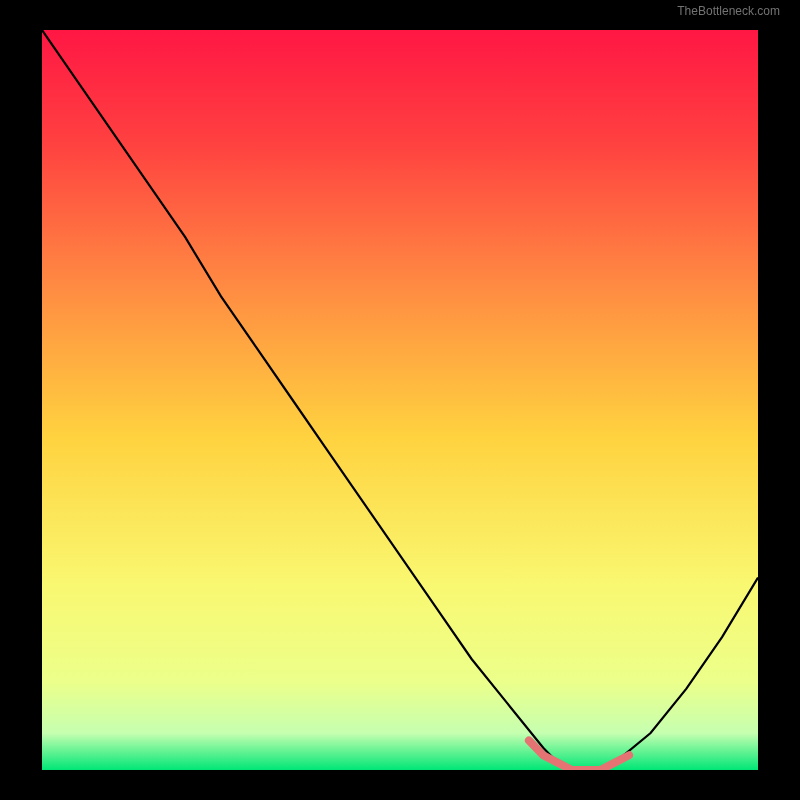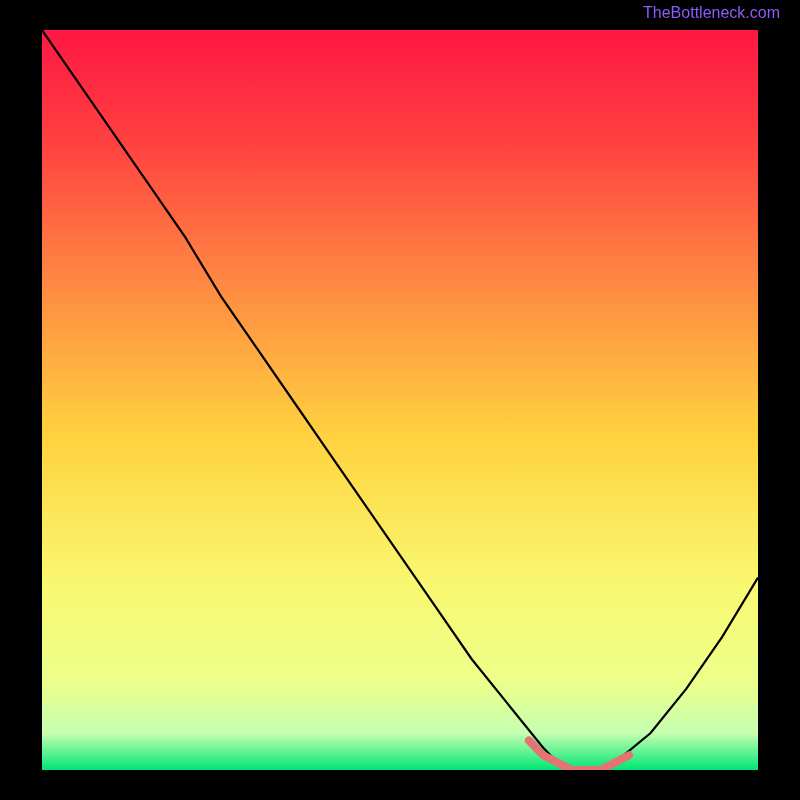--- a/index.html
+++ b/index.html
@@ -7,22 +7,22 @@
   width: 800px;
   height: 800px;
   background: #000;
   position: relative;
   font-family: Arial, sans-serif;
 }
 .watermark {
   position: absolute;
   top: 4px;
   right: 20px;
-  color: #8b5cf6;
-  font-size: 16px;
+  color: #737373;
+  font-size: 12px;
   z-index: 10;
 }
 .chart-container {
   position: absolute;
   top: 30px;
   left: 42px;
   width: 716px;
   height: 740px;
 }
 .gradient-bg {

